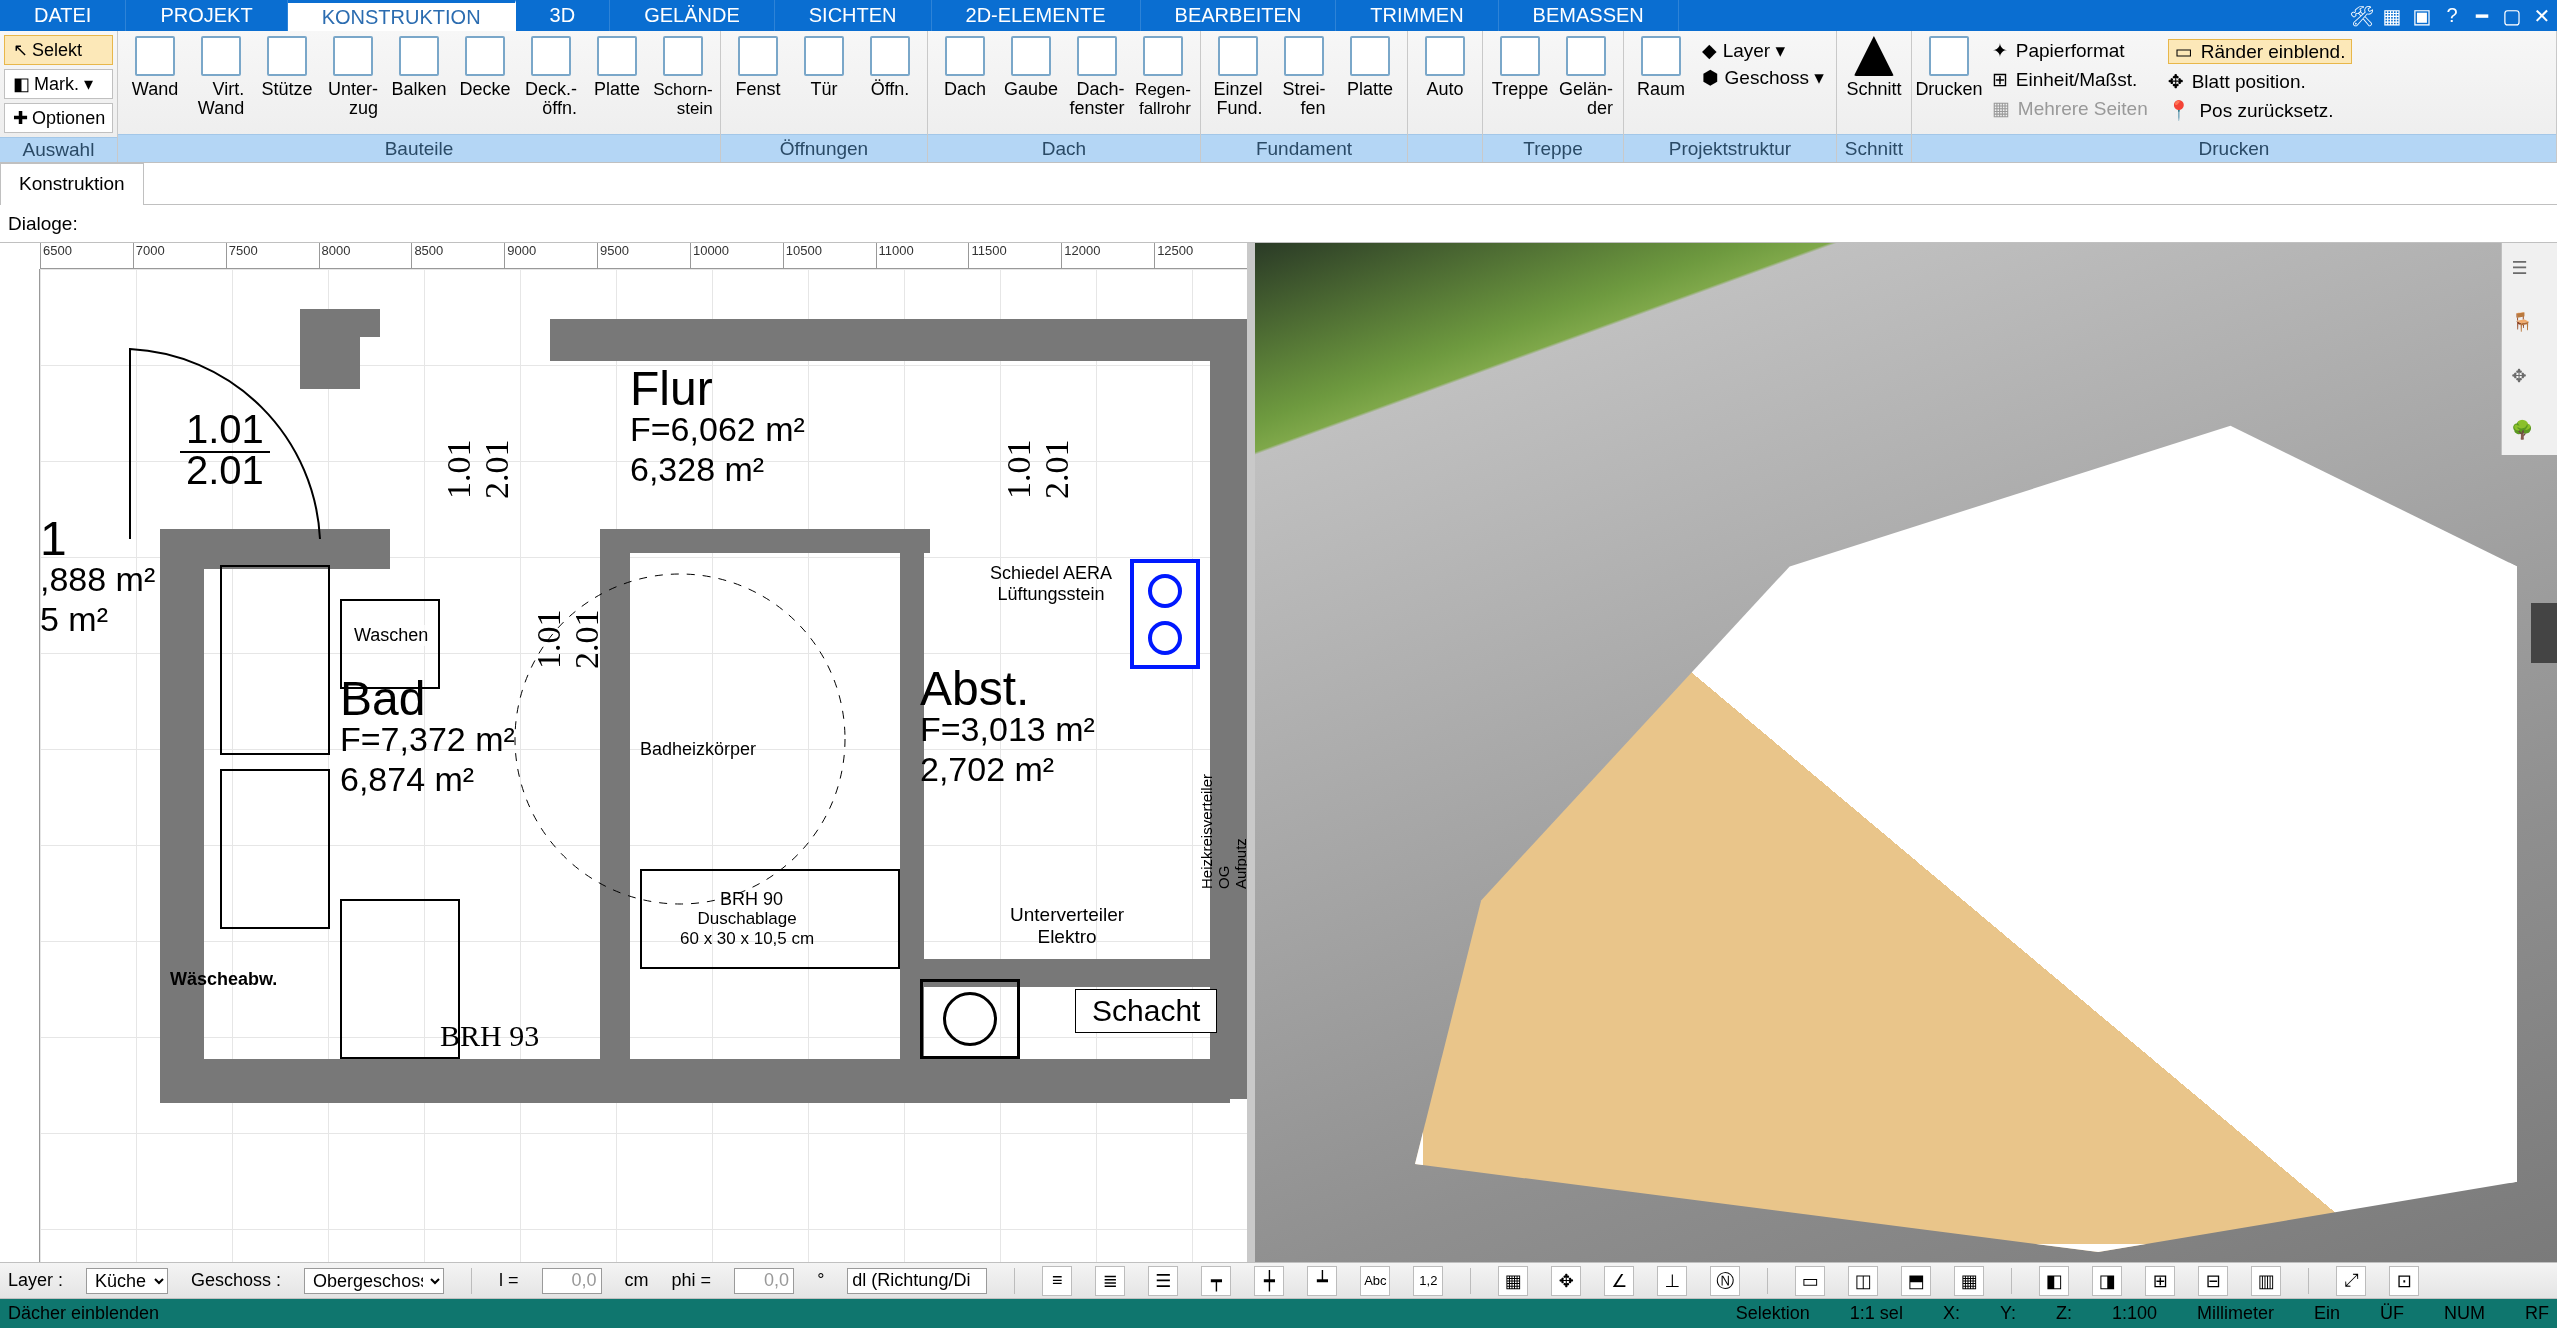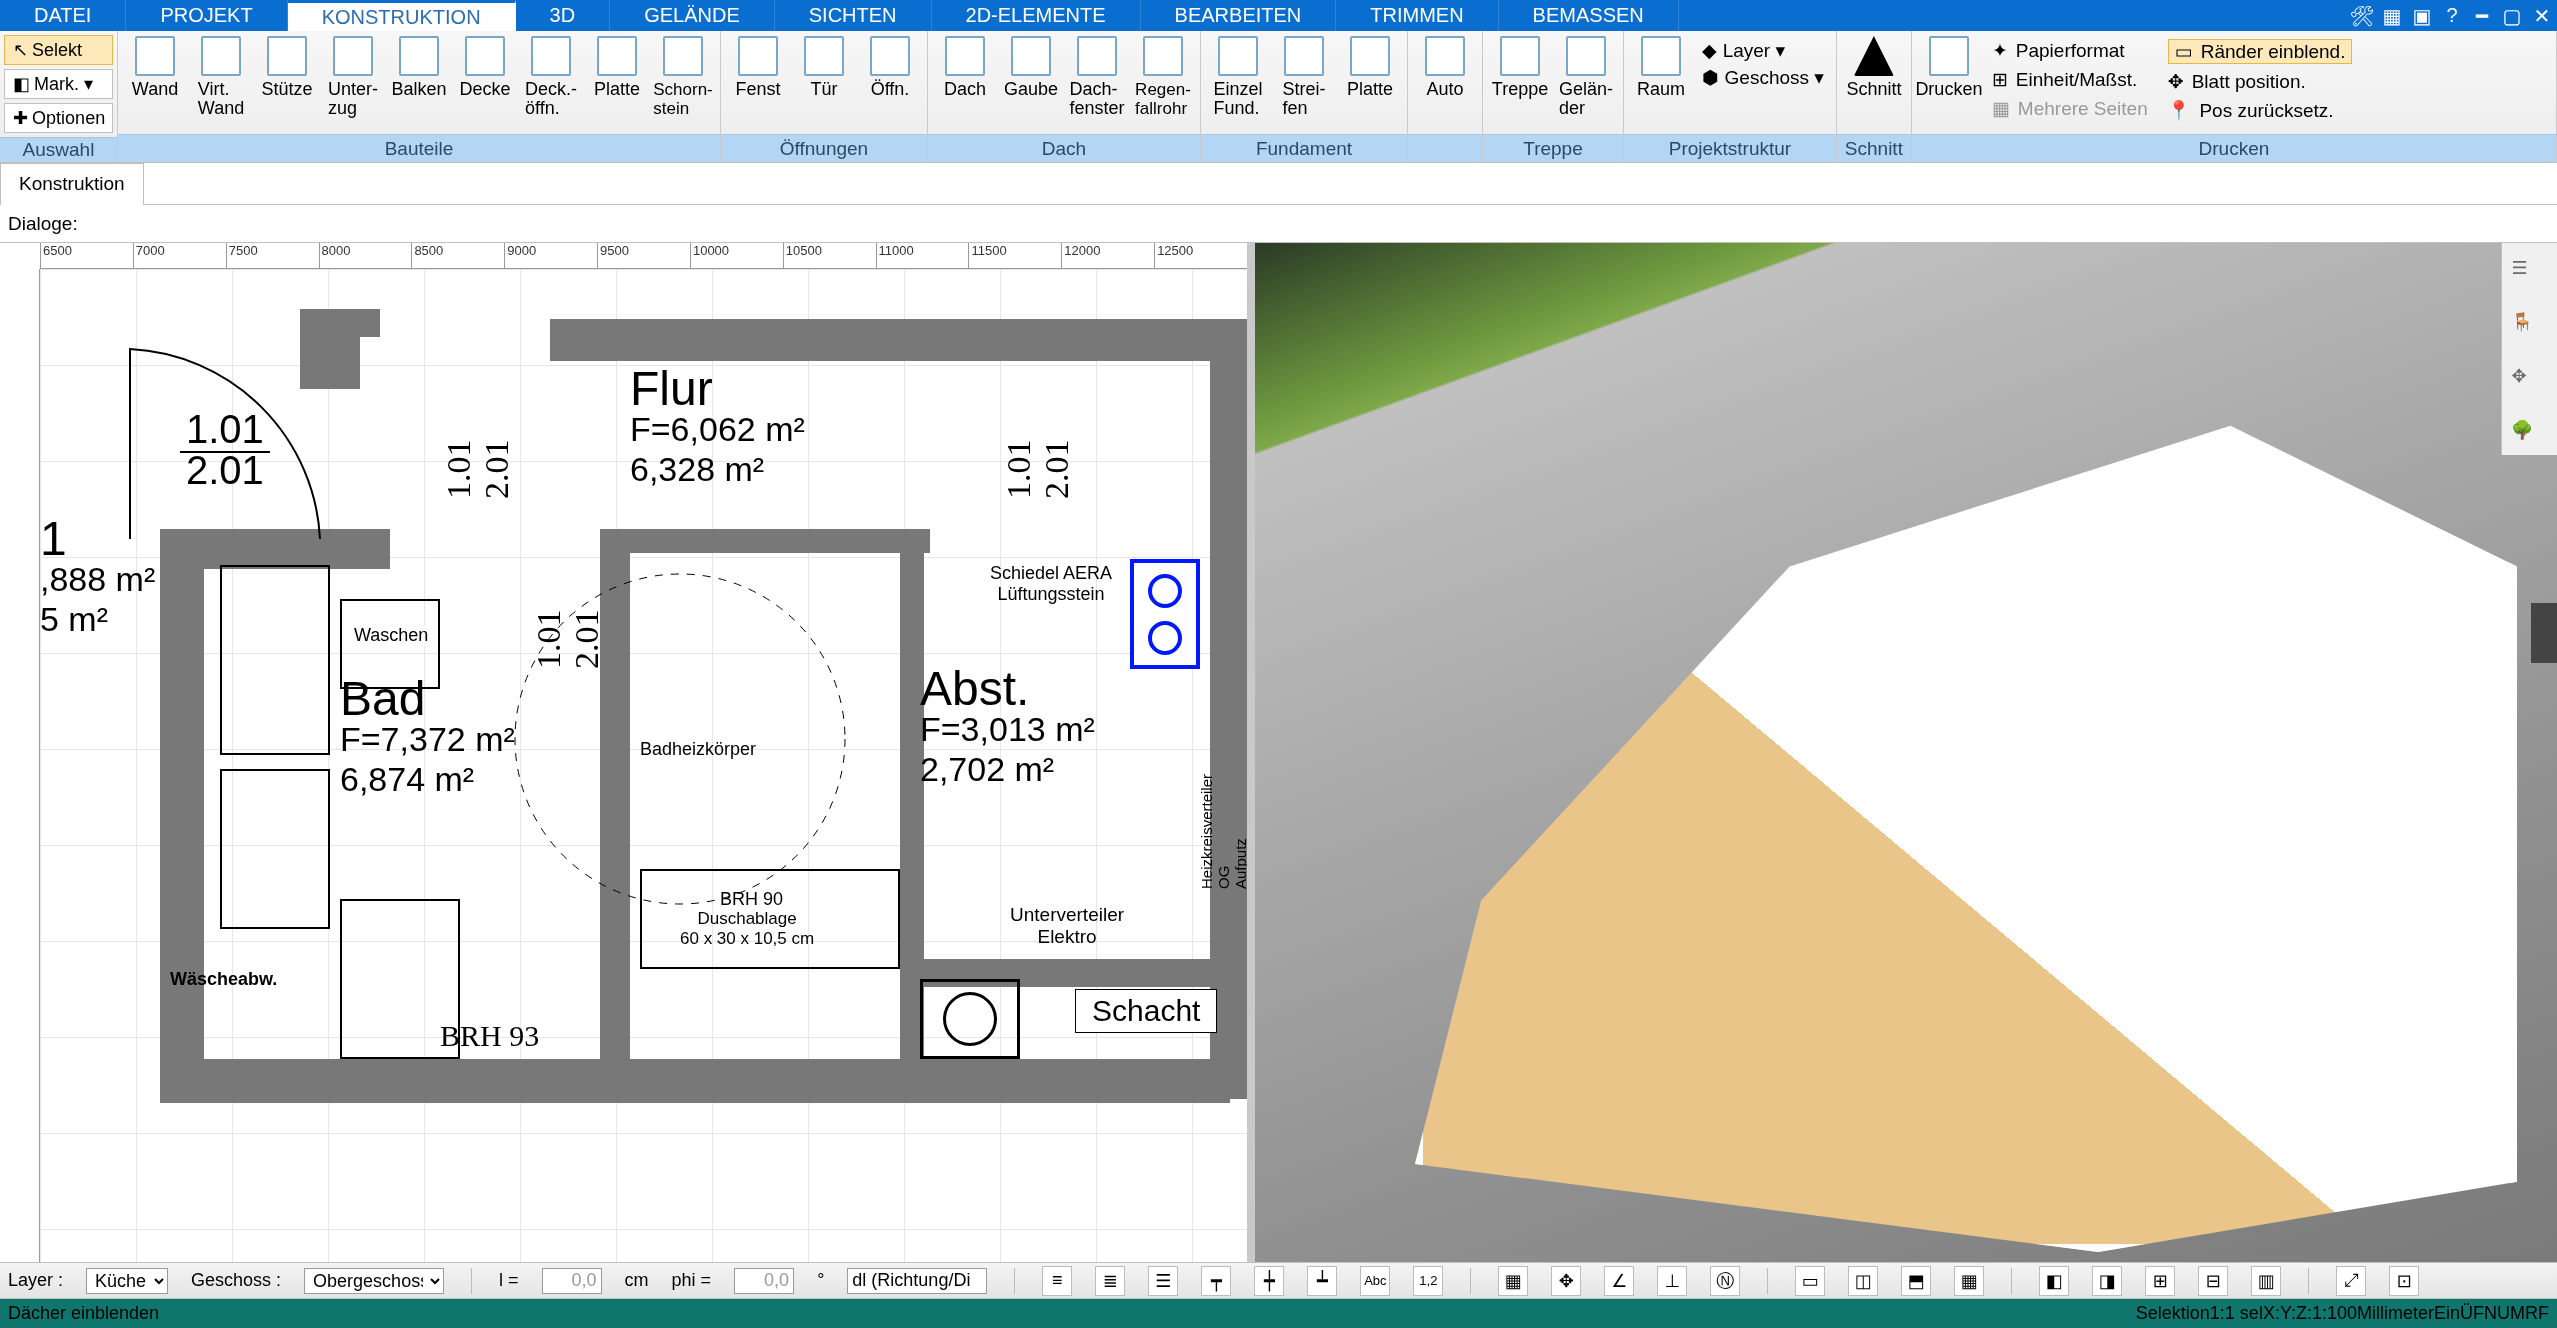--- a/index.html
+++ b/index.html
@@ -12,21 +12,21 @@
   .menusys { margin-left: auto; display:flex; }
   .sysbtn { width: 30px; height: 31px; color:#fff; display:flex;align-items:center;justify-content:center; font-size:20px; cursor:pointer;}
 
   
   .ribbon { height: 132px; background: linear-gradient(#f7f7f7,#ececec); border-bottom: 1px solid #c0c0c0; display:flex; }
   .ribgrp { border-right:1px solid #c9c9c9; display:flex; flex-direction:column; }
   .ribgrp .btns { flex:1; display:flex; align-items:flex-start; padding:2px 4px 0 4px; gap:0;}
   .ribgrp .lbl  { height:28px; background:#b4d6f5; border-top:1px solid #a3c7e8; text-align:center; font-size:19px; color:#2a4a66; display:flex;align-items:center;justify-content:center;}
   .ribitem { width:66px; height:100px; display:flex; flex-direction:column; align-items:center; justify-content:flex-start; cursor:pointer; border:1px solid transparent; padding-top:2px;}
   .ribicon { width:40px; height:40px; border:2px solid #7aa7c9; background:#fff; border-radius:2px; margin-bottom:4px;}
-  .ribtext { font-size:18px; line-height:19px; text-align:left; white-space:pre-line;}
+  .ribtext { font-size:18px; line-height:19px; text-align:right; white-space:pre-line;}
   .ribtext.small { font-size:17px;}
   .ribsel  { display:flex; flex-direction:column; padding:4px; gap:4px;}
   .ribsel .pill { height:30px; padding:0 8px; border:1px solid #e8b74a; background:#fce8b8; display:flex; align-items:center; gap:4px; font-size:18px; cursor:pointer;}
   .layerstack { display:flex; flex-direction:column; gap:4px; padding:6px 8px 0 8px;}
   .layerstack .row{ font-size:19px; display:flex; align-items:center; gap:6px; cursor:pointer;}
   .printext { display:flex; flex-direction:column; gap:6px; padding:6px 10px 0 10px;}
   .printext .row{ font-size:19px; display:flex; align-items:center; gap:8px; cursor:pointer; white-space:nowrap;}
   .printext .row.hi { background:#fce8b8; border:1px solid #e8b74a; padding:0 6px;}
 
   .subbars { height:42px; display:flex; align-items:center; border-bottom:1px solid #c0c0c0;}
@@ -63,21 +63,21 @@
   .sidetoolbar .ic{width:36px;height:36px; color:#6b6b6b;}
 
   
   .toolbar { position:absolute; left:0; right:0; bottom:30px; height:36px; background:linear-gradient(#f4f4f4,#e4e4e4); border-top:1px solid #c0c0c0;
              display:flex; align-items:center; gap:23px; padding:0 8px; font-size:18px;}
   .toolbar .sep{width:1px;height:26px;background:#bcbcbc;margin:0 4px;}
   .toolbar select, .toolbar input{height:26px;font-size:18px;border:1px solid #9a9a9a;background:#fff;padding:0 4px;}
   .toolbar .iconbtn{width:30px;height:30px;border:1px solid #bcbcbc;background:#fff;display:flex;align-items:center;justify-content:center;cursor:pointer;}
   .statusbar{position:absolute;left:0;right:0;bottom:0;height:30px;background:#0f766e;border-top:1px solid #c0c0c0;
              display:flex;align-items:center;font-size:18px;padding:0 8px; gap:32px;}
-  .statusbar .r{margin-left:auto;display:flex;}
+  .statusbar .r{margin-left:auto;display:flex;gap:40px;}
 </style>
 </head>
 <body>
 
 <div class="menubar">
   <div class="menutab">DATEI</div>
   <div class="menutab">PROJEKT</div>
   <div class="menutab active">KONSTRUKTION</div>
   <div class="menutab">3D</div>
   <div class="menutab">GELÄNDE</div>

